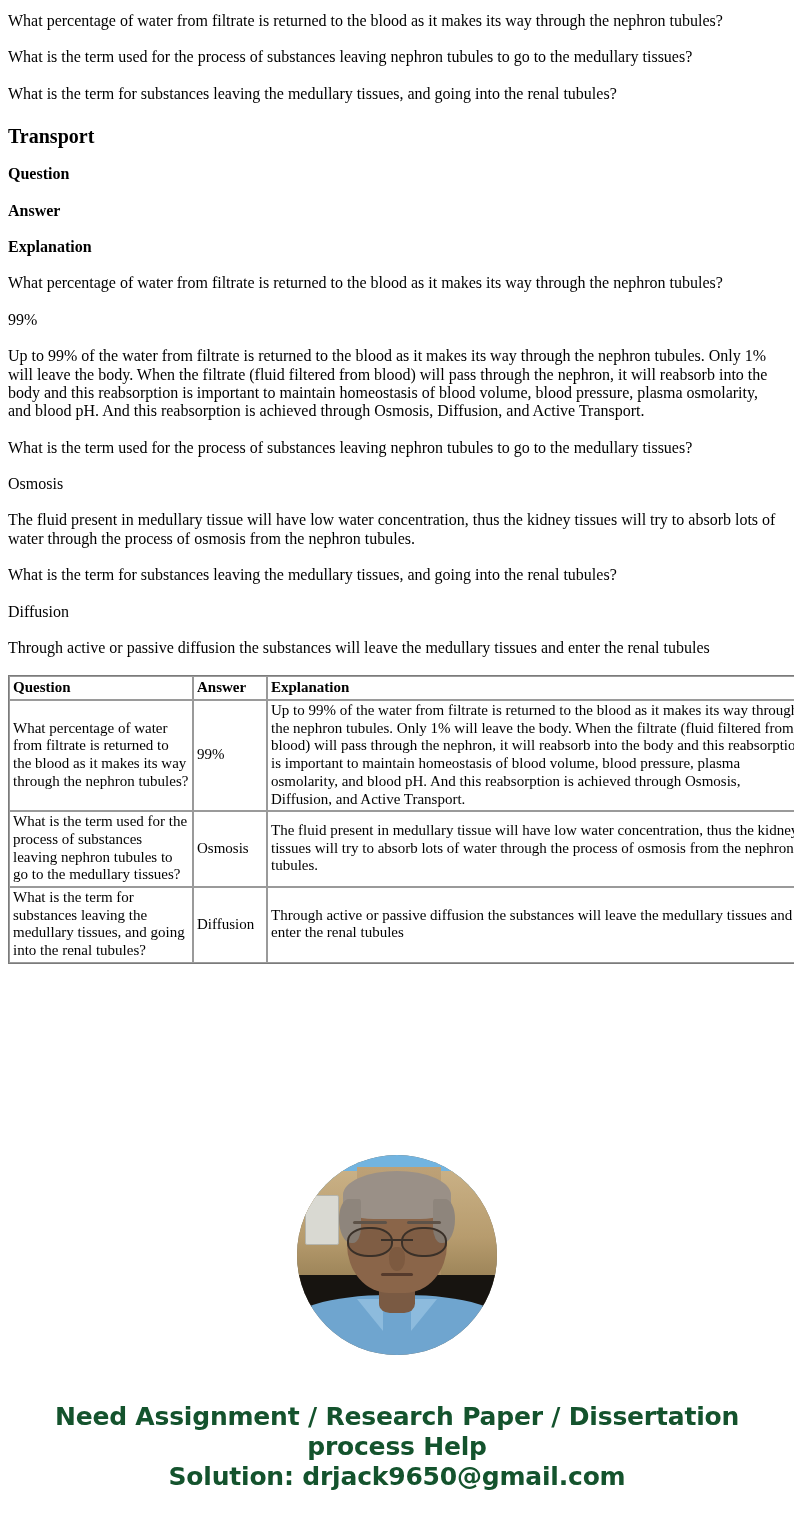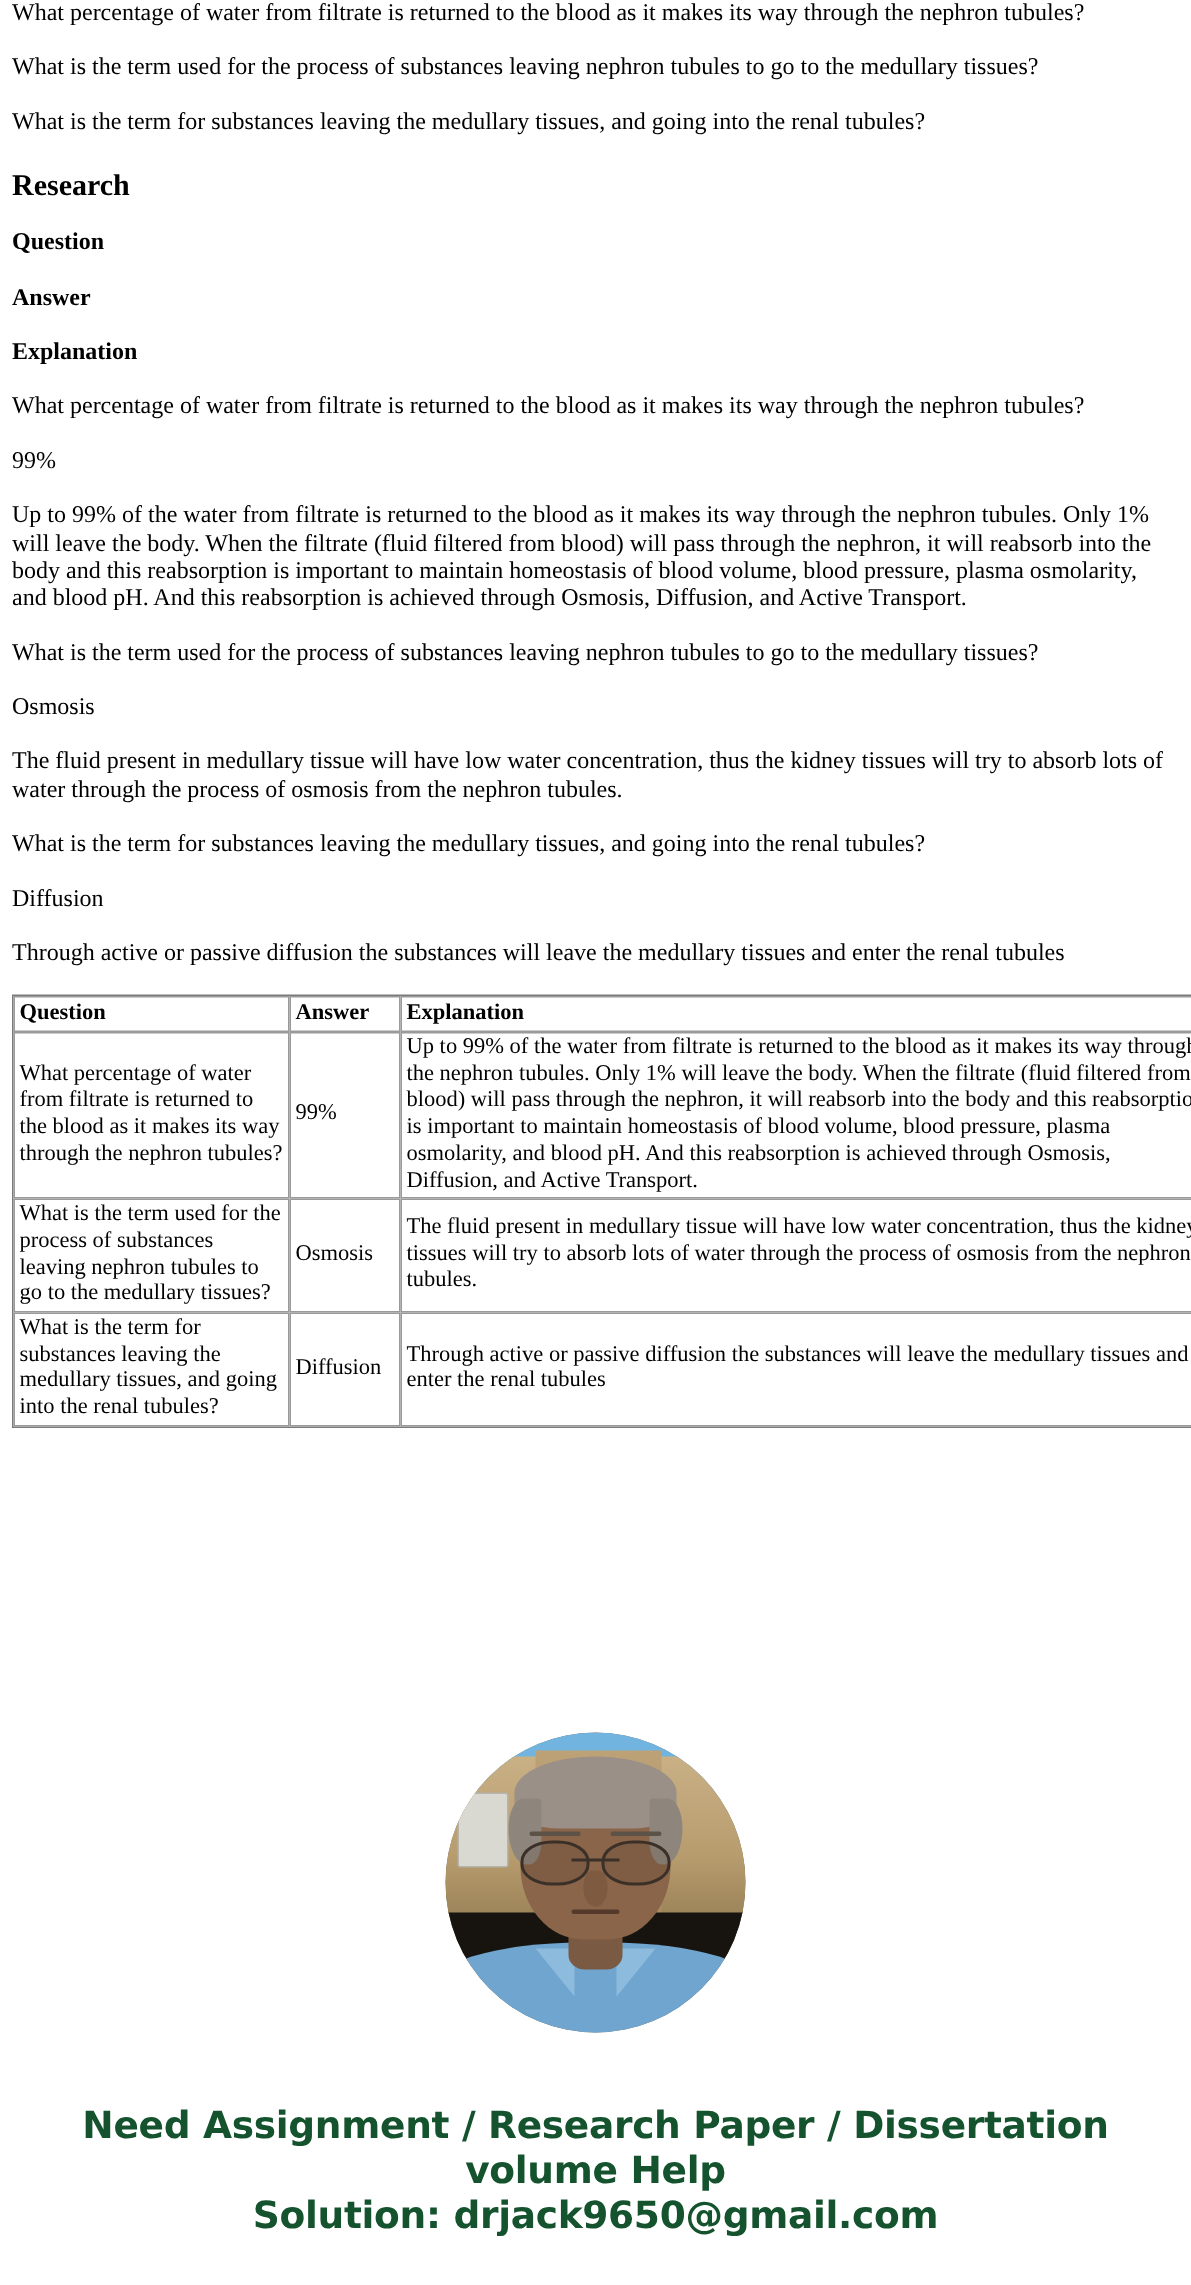--- a/index.html
+++ b/index.html
@@ -13,21 +13,21 @@
     min-height: 1523px;
     font-family: "Liberation Serif", "DejaVu Serif", serif;
     color: #000000;
     -webkit-font-smoothing: antialiased;
   }
   .page {
     position: relative;
     width: 793px;
     min-height: 1523px;
     box-sizing: border-box;
-    padding: 0 8px;
+    padding: 12px 8px;
   }
   p.body-text {
     font-size: 16px;
     line-height: 1.15;
     margin: 0 0 18px 0;
     text-align: left;
   }
   h2.solution-heading {
     font-size: 20px;
     font-weight: bold;
@@ -229,21 +229,21 @@
 </style>
 </head>
 <body>
 
 <div class="page">
 
   <p class="body-text">What percentage of water from filtrate is returned to the blood as it makes its way through the nephron tubules?</p>
   <p class="body-text">What is the term used for the process of substances leaving nephron tubules to go to the medullary tissues?</p>
   <p class="body-text">What is the term for substances leaving the medullary tissues, and going into the renal tubules?</p>
 
-  <h2 class="solution-heading">Research</h2>
+  <h2 class="solution-heading">Transport</h2>
 
   <p class="label-line">Question</p>
   <p class="label-line">Answer</p>
   <p class="label-line">Explanation</p>
 
   <p class="body-text">What percentage of water from filtrate is returned to the blood as it makes its way through the nephron tubules?</p>
   <p class="body-text">99%</p>
   <p class="body-text">Up to 99% of the water from filtrate is returned to the blood as it makes its way through the nephron tubules. Only 1% will leave the body. When the filtrate (fluid filtered from blood) will pass through the nephron, it will reabsorb into the body and this reabsorption is important to maintain homeostasis of blood volume, blood pressure, plasma osmolarity, and blood pH. And this reabsorption is achieved through Osmosis, Diffusion, and Active Transport.</p>
 
   <p class="body-text">What is the term used for the process of substances leaving nephron tubules to go to the medullary tissues?</p>
@@ -304,17 +304,17 @@
         <div class="lens r"></div>
       </div>
       <div class="bridge"></div>
       <div class="nose"></div>
       <div class="mouth"></div>
     </div>
   </div>
 
   <div class="promo">
     <span class="line1">Need Assignment / Research Paper / Dissertation</span>
-    <span class="line2">volume Help</span>
+    <span class="line2">process Help</span>
     <span class="line2">Solution: drjack9650@gmail.com</span>
   </div>
 
 </div>
 
 </body></html>

